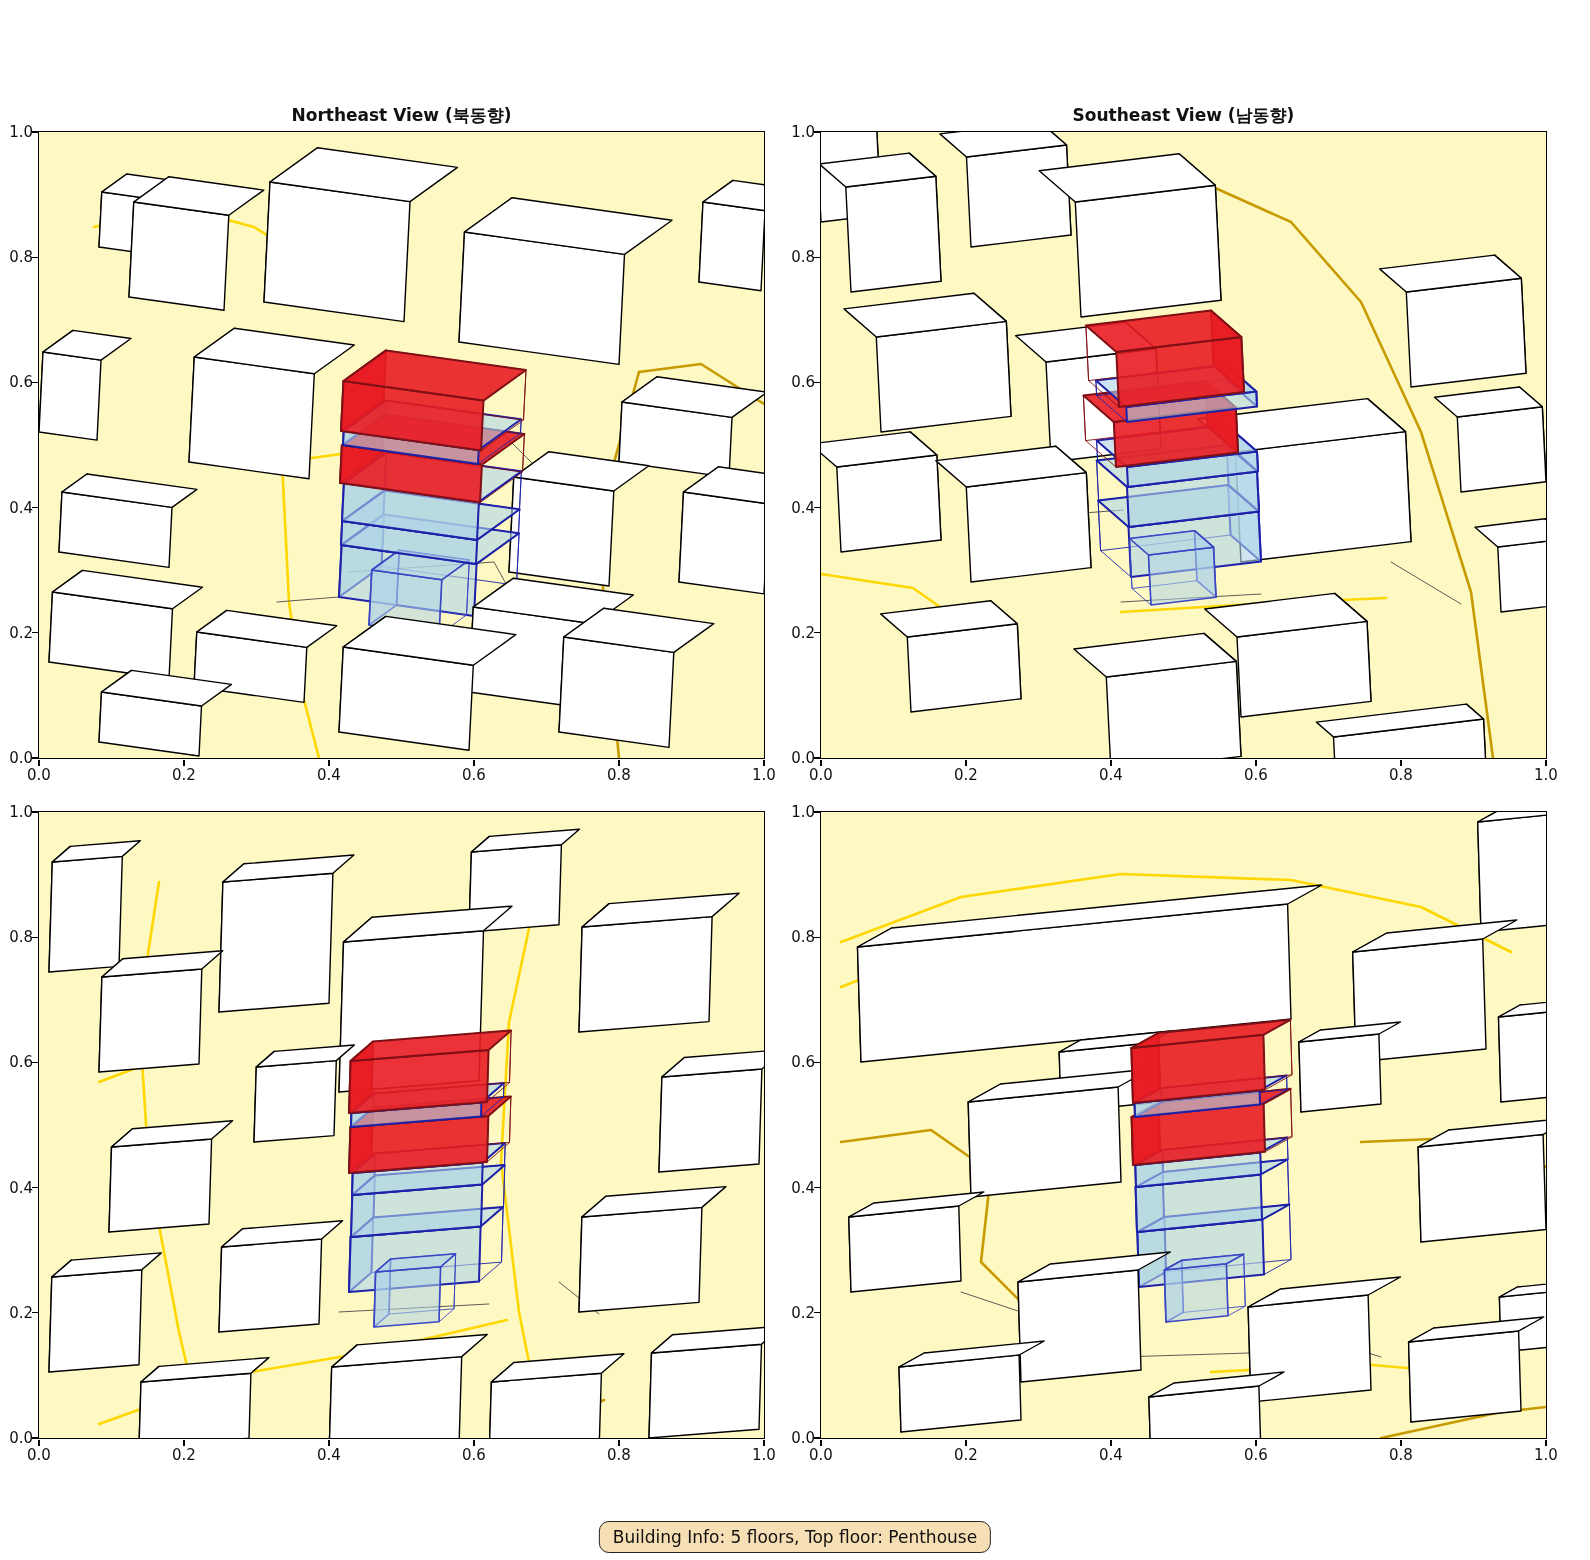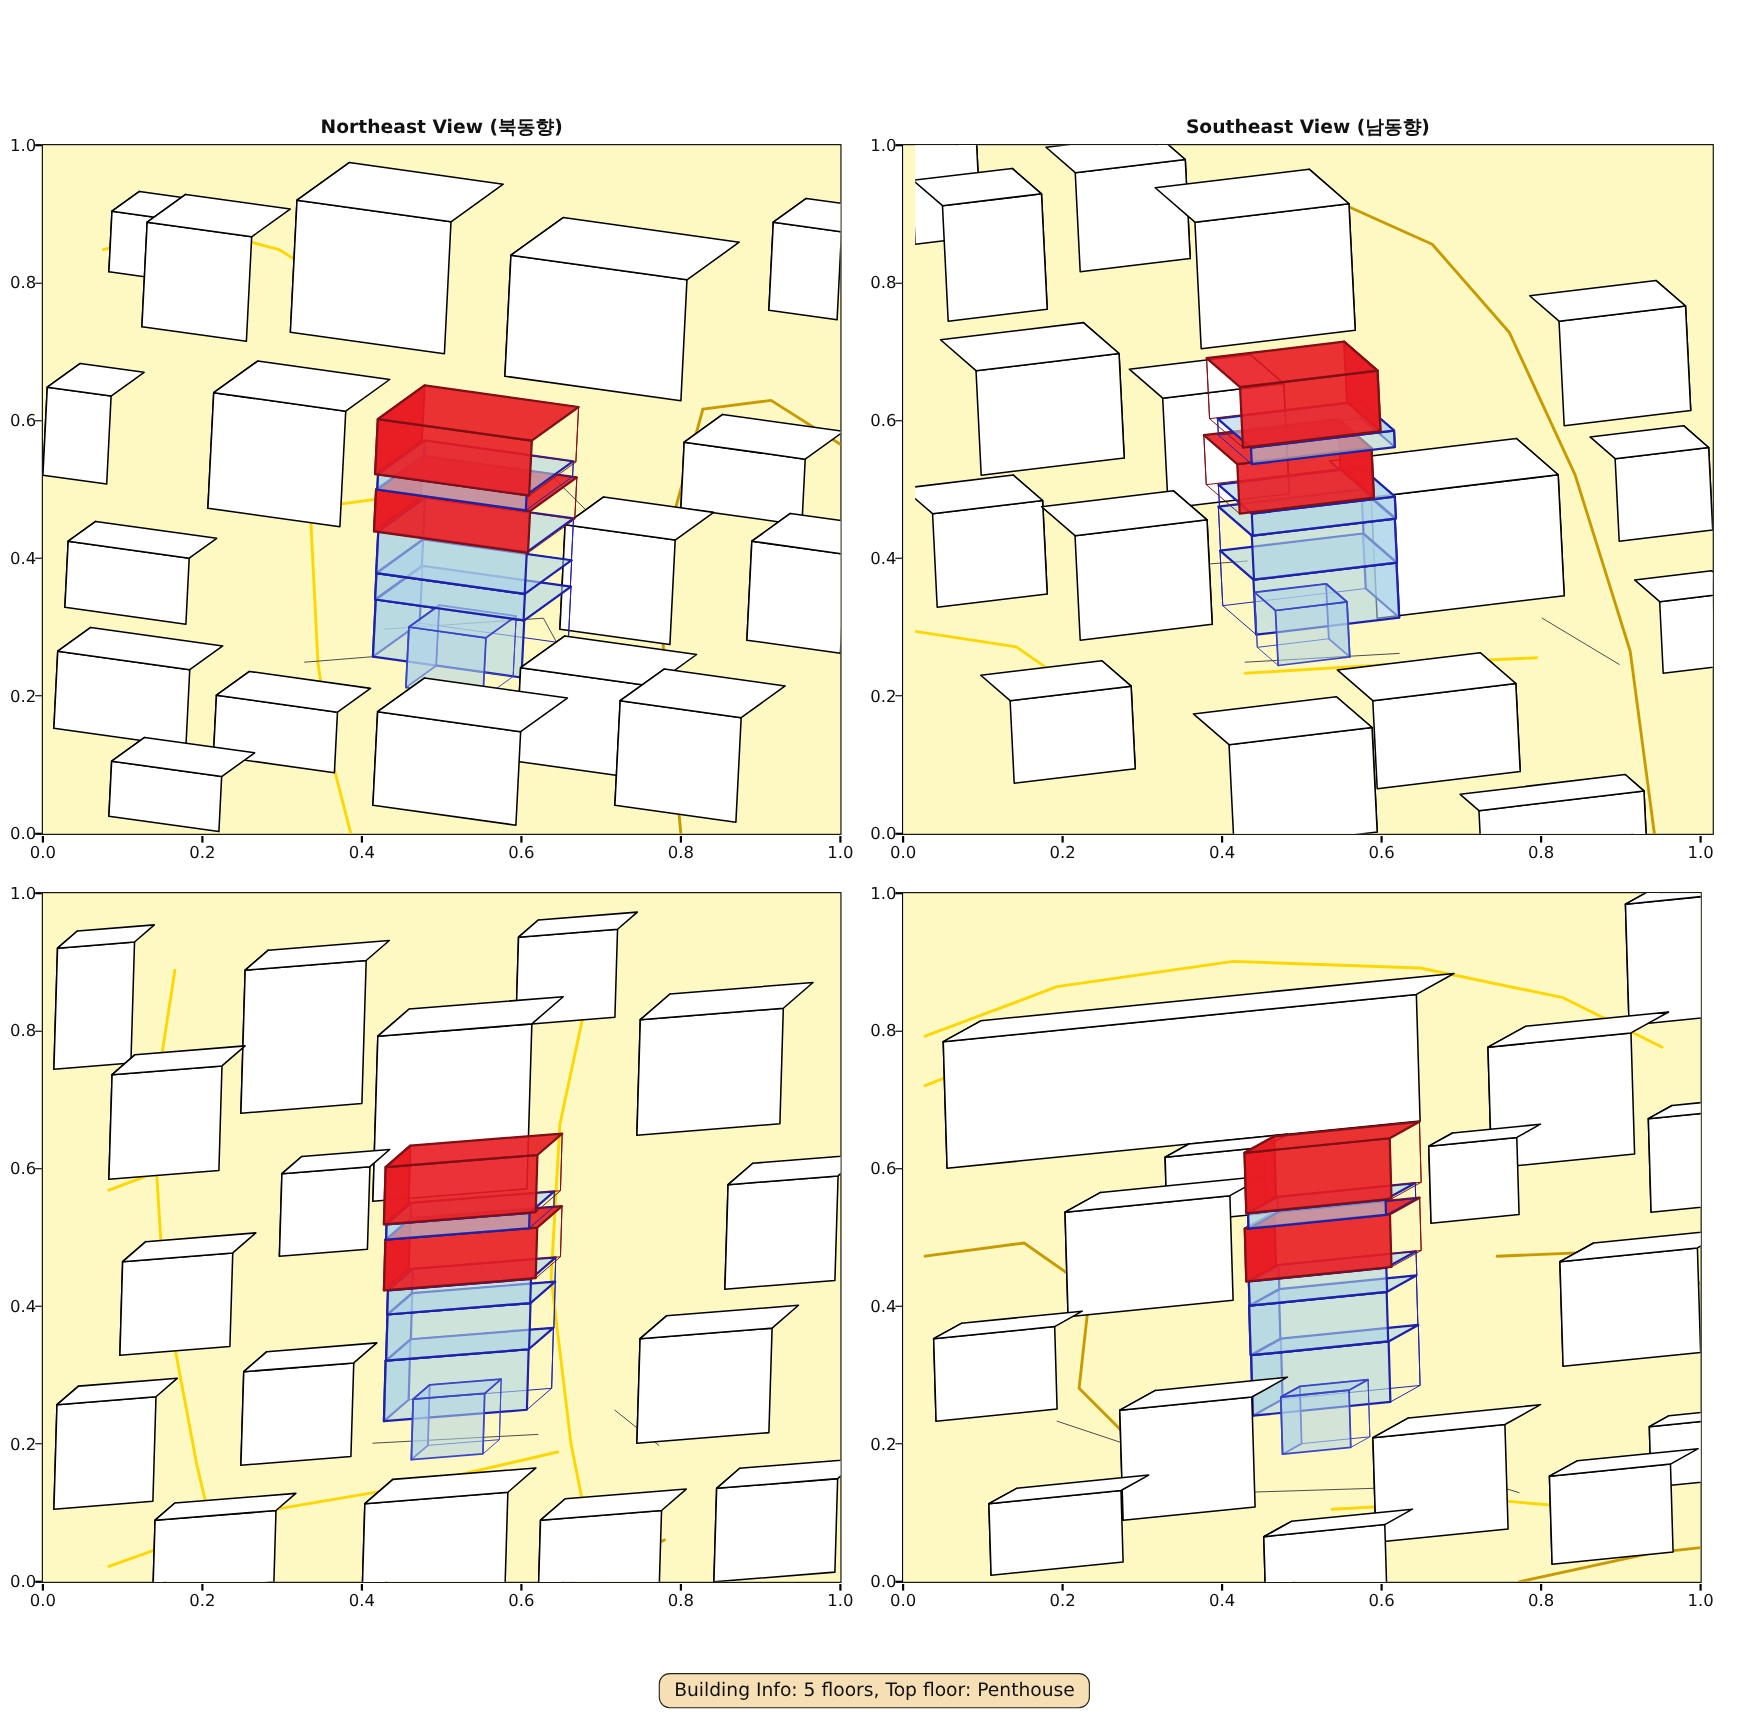--- a/index.html
+++ b/index.html
@@ -4,21 +4,21 @@
 <style>
   html,body{margin:0;padding:0;background:#ffffff;}
   .fig{position:relative;width:1590px;height:1560px;background:#ffffff;
        font-family:"DejaVu Sans","Liberation Sans",sans-serif;color:#111;overflow:hidden;}
   .main-title{position:absolute;left:0;width:1590px;text-align:center;top:6px;
        font-size:21px;font-weight:bold;letter-spacing:0px;}
   .main-subtitle{position:absolute;left:0;width:1590px;text-align:center;top:33px;
        font-size:21px;font-weight:bold;}
   .panel{position:absolute;width:725px;height:626px;border:1.3px solid #000;background:#fef9c3;}
   #p0{left:38px;top:131px;}
-  #p1{left:820px;top:131px;padding-left:11px;}
+  #p1{left:820px;top:131px;}
   #p2{left:38px;top:811px;}
   #p3{left:820px;top:811px;}
   .panel-title{position:absolute;left:0;right:0;top:-28px;text-align:center;
        font-size:17px;font-weight:bold;white-space:nowrap;}
   .panel svg{display:block;width:725px;height:626px;}
   .ytick-label{position:absolute;left:-46px;width:40px;text-align:right;font-size:15px;line-height:18px;}
   .xtick-label{position:absolute;width:44px;text-align:center;font-size:15px;top:634px;}
   .tm{position:absolute;background:#000;}
   .tm.x{width:1.3px;height:6px;bottom:-7.5px;}
   .tm.y{height:1.3px;width:6px;left:-7.5px;}

